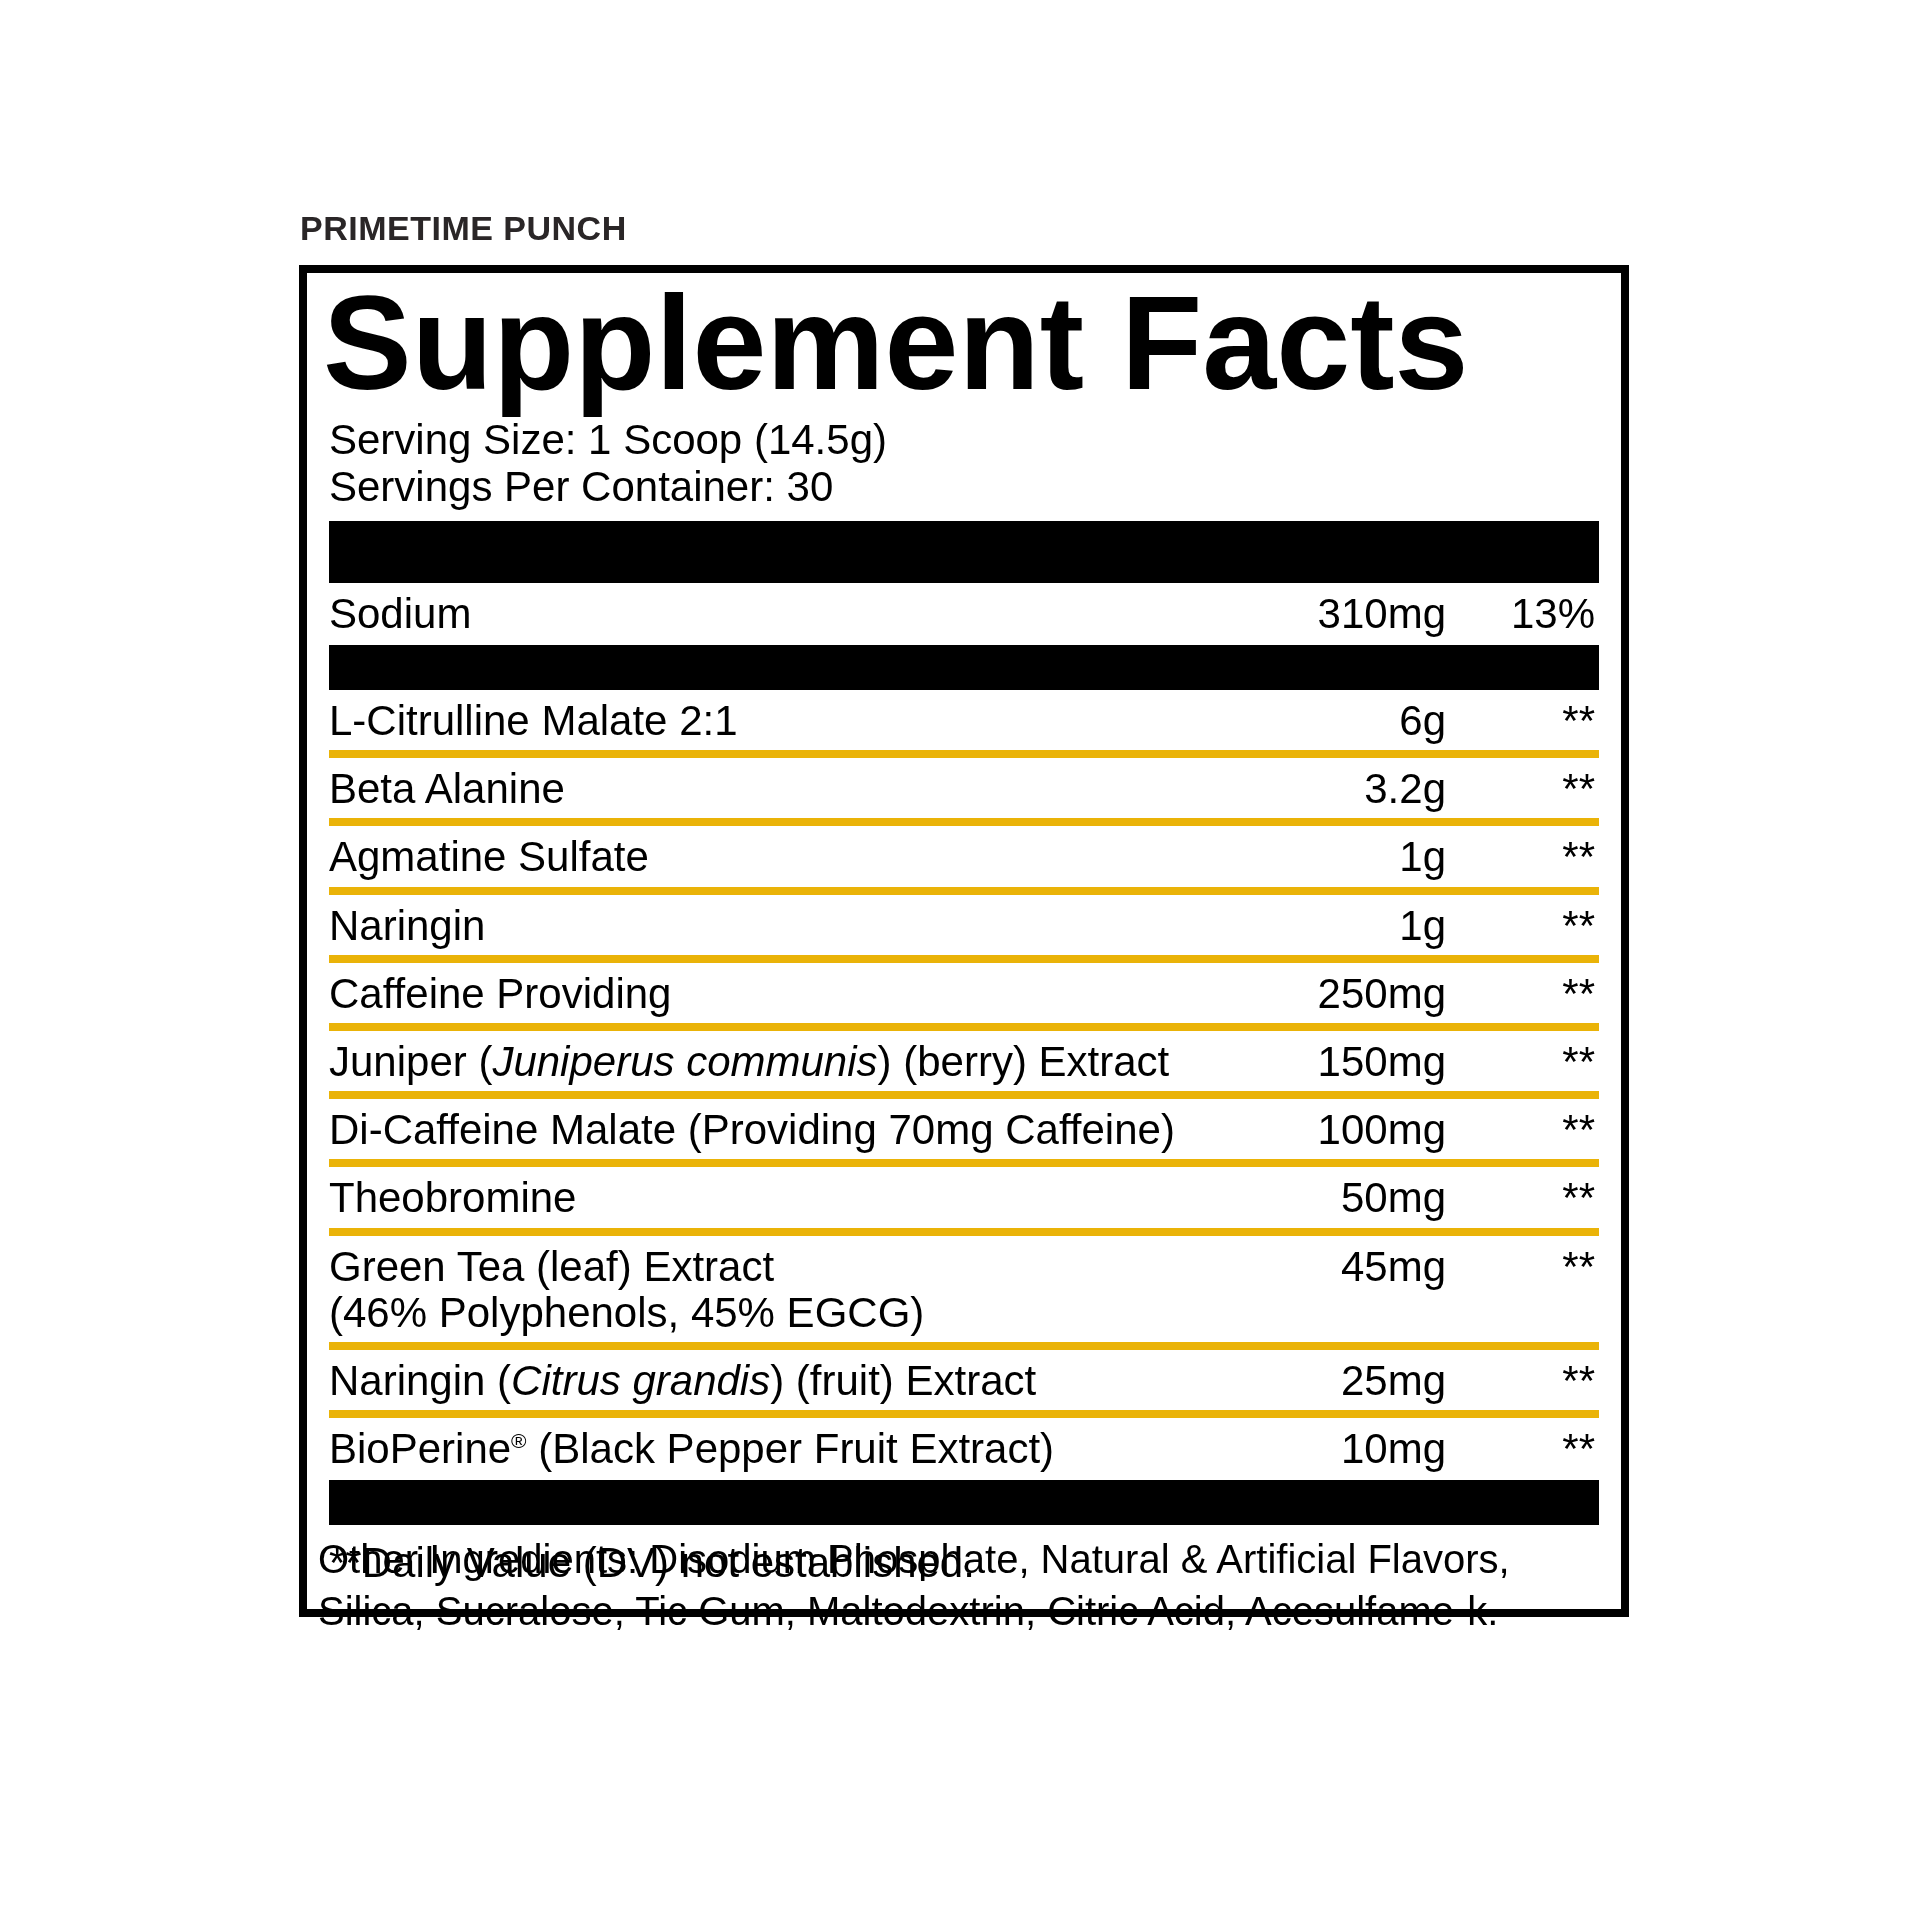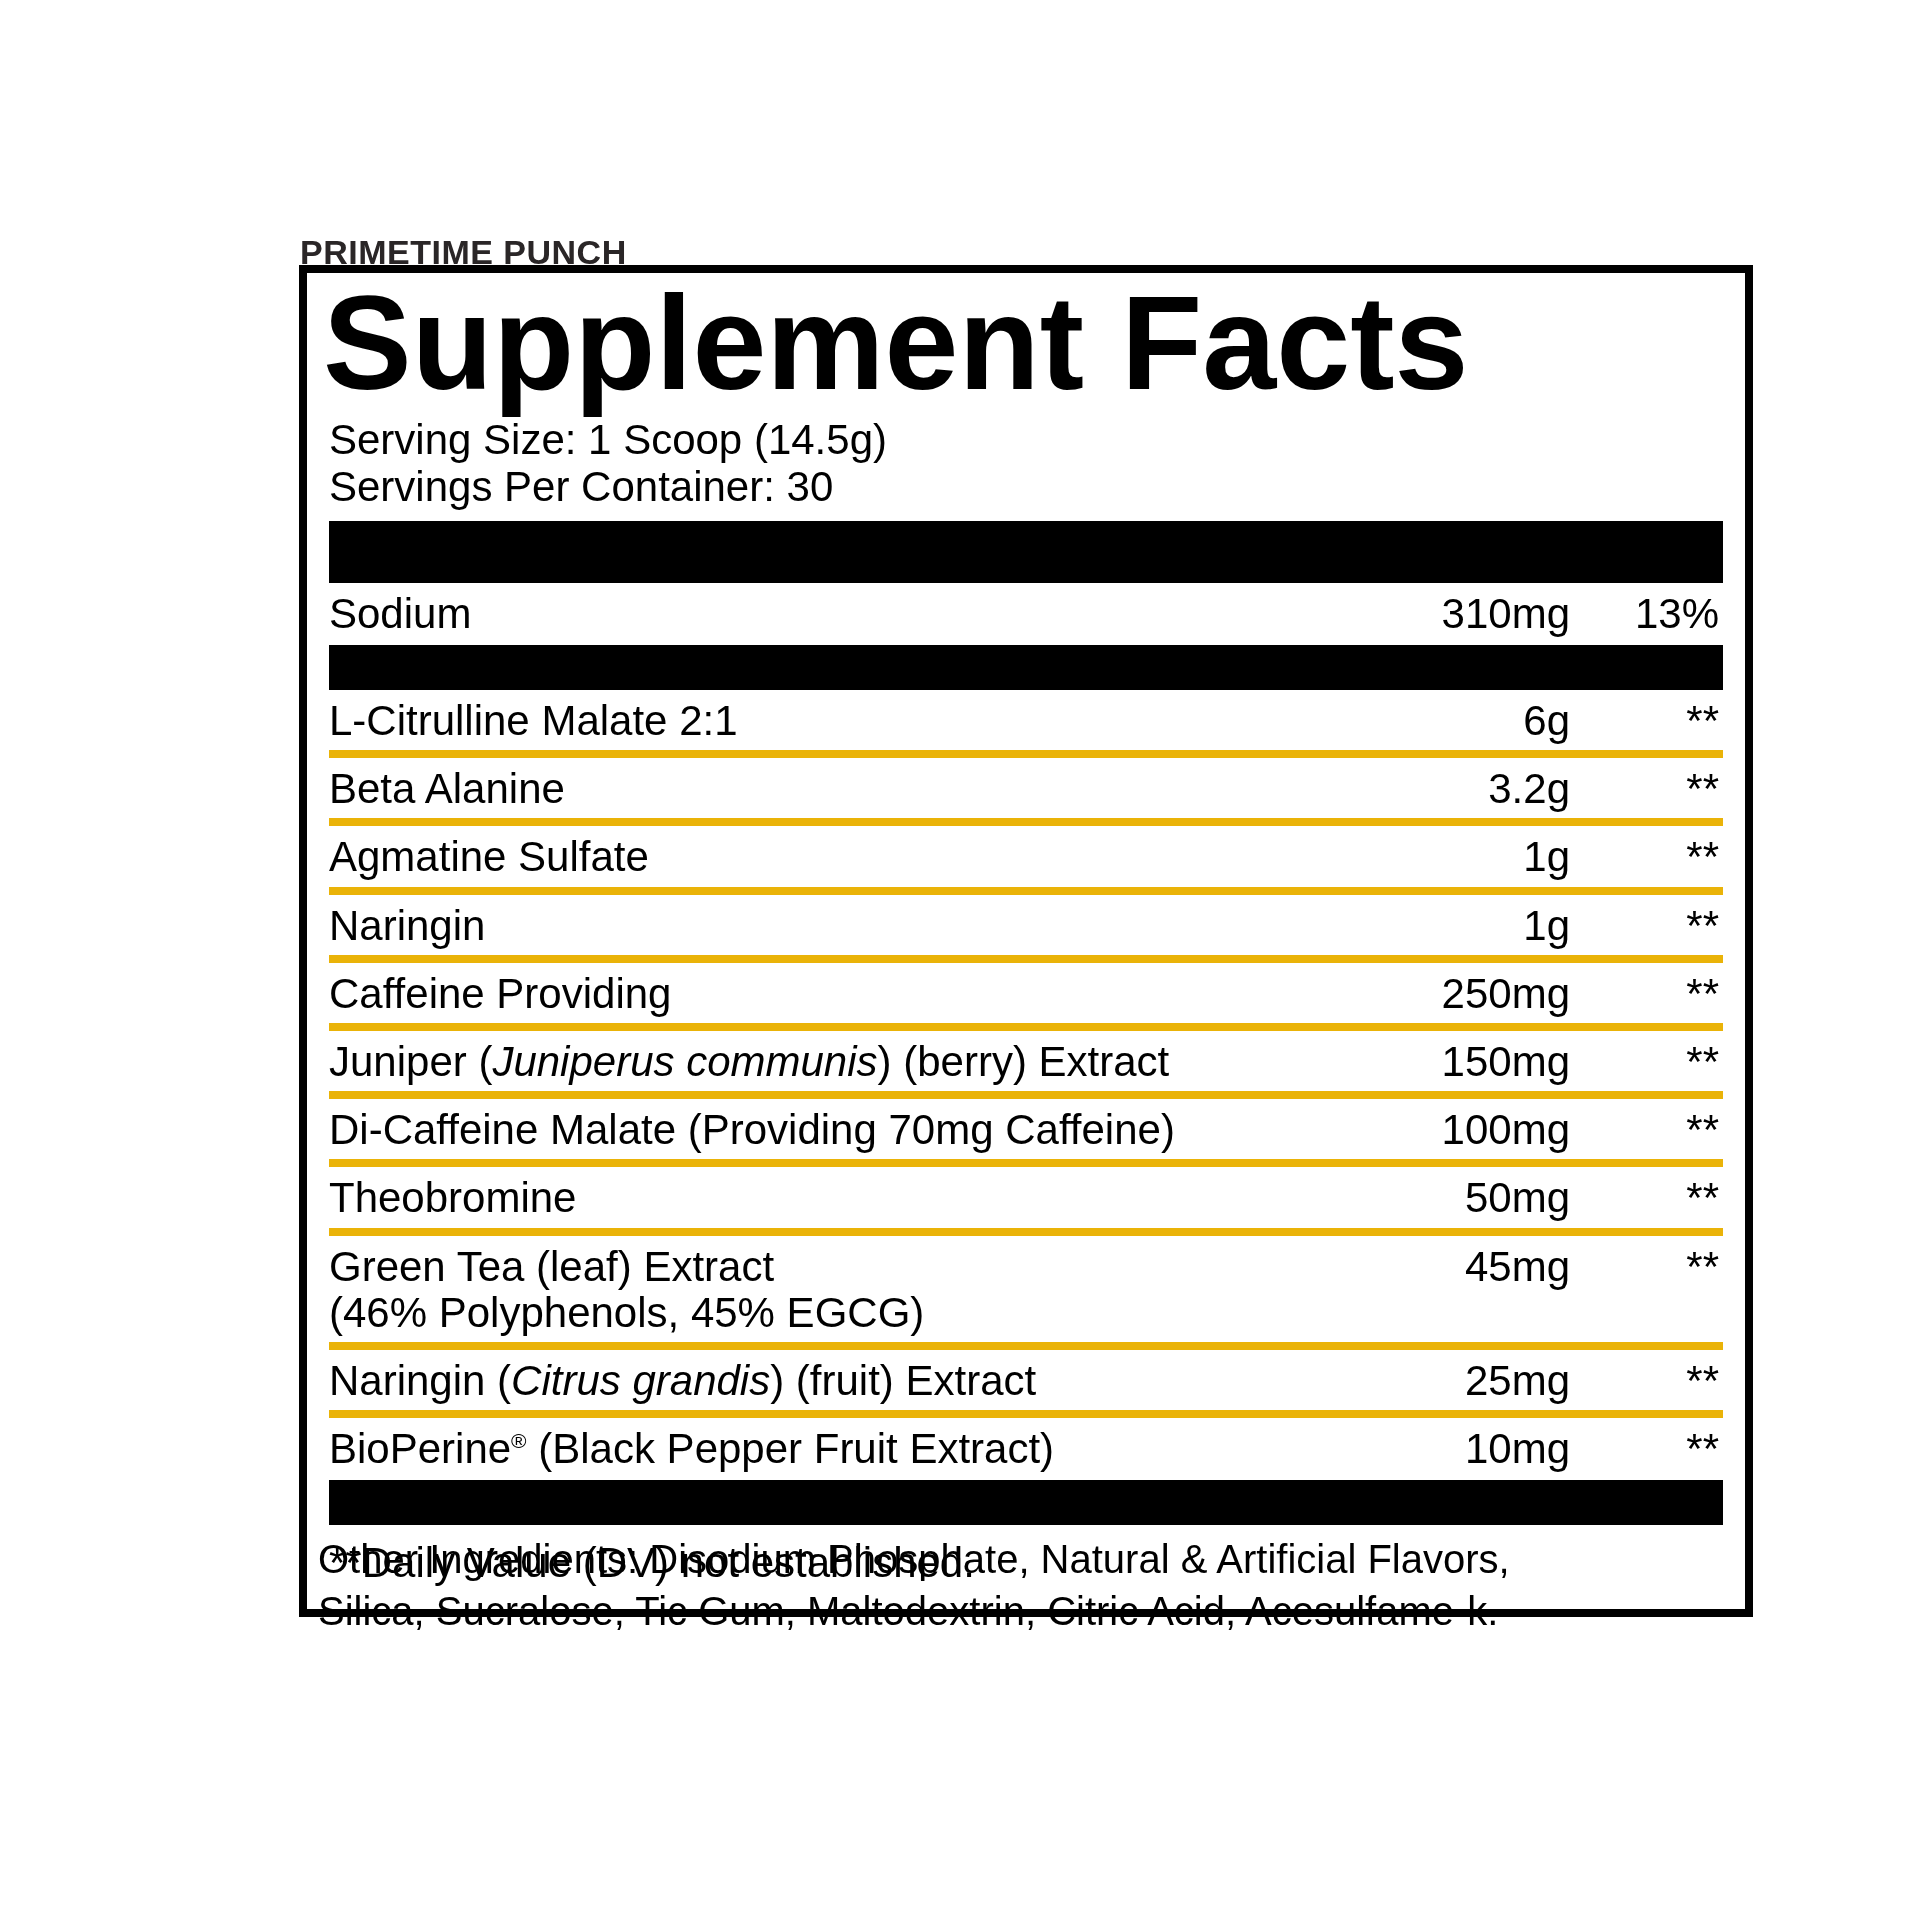--- a/index.html
+++ b/index.html
@@ -7,24 +7,24 @@
     position:relative;
     width:1927px;height:1927px;
     background:#ffffff;
     font-family:"Liberation Sans","DejaVu Sans",sans-serif;
     color:#000;
     overflow:hidden;
   }
   .flavor{
     position:absolute;left:300px;top:209px;
     font-size:34px;font-weight:bold;color:#2a2627;
-    letter-spacing:0.5px;white-space:nowrap;margin-top:24px;
+    letter-spacing:0.5px;white-space:nowrap;
   }
   .box{
-    position:absolute;left:299px;top:265px;width:1454px;
+    position:absolute;left:299px;top:265px;width:1330px;
     box-sizing:border-box;border:8px solid #000;background:#fff;
     padding:0 22px 12px 22px;
   }
   .title{
     font-size:133px;font-weight:bold;line-height:1.0;
     letter-spacing:0px;margin:4px 0 6px -6px;white-space:nowrap;
   }
   .serving{font-size:42px;line-height:1.13;}
   .bar{background:#000;}
   .bar.thick1{height:47px;margin-top:10px;}

